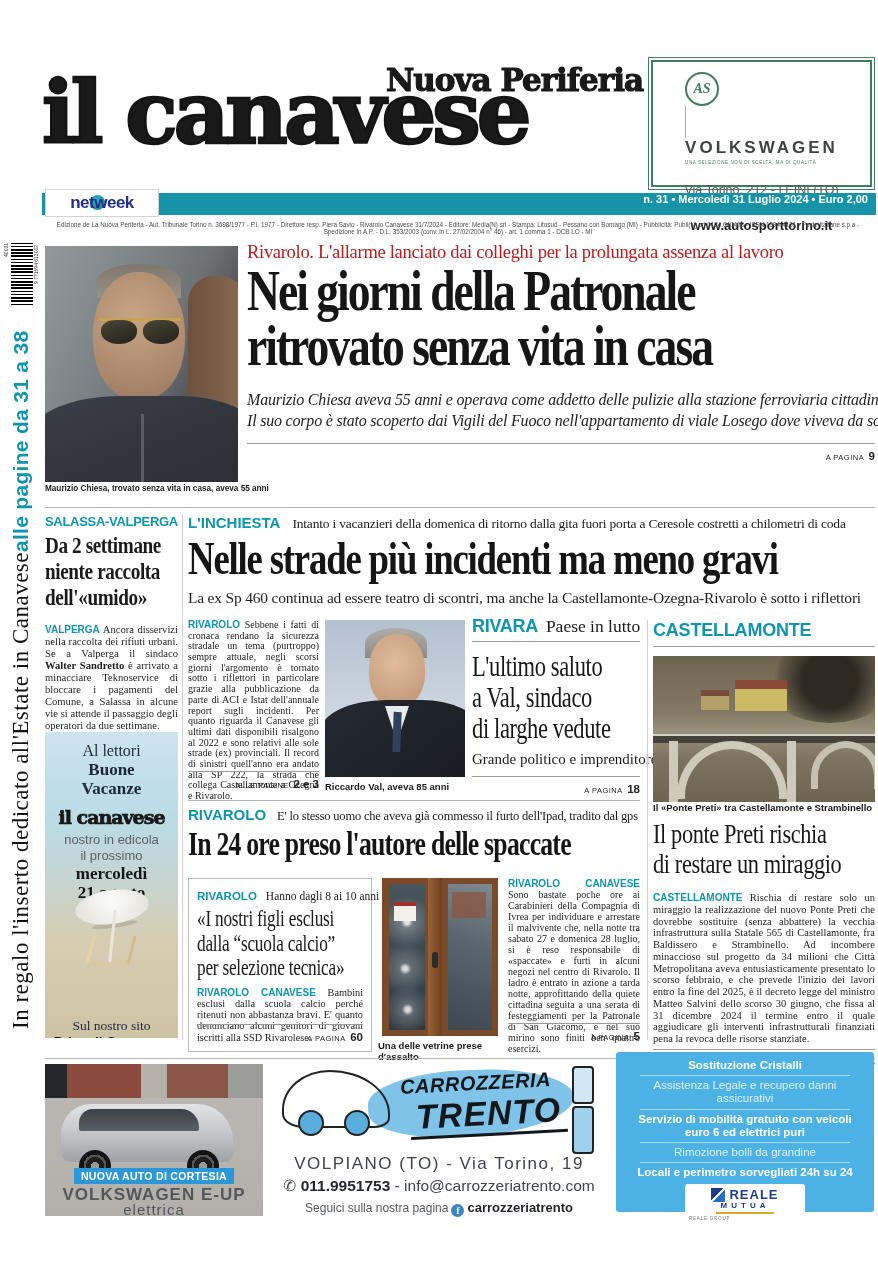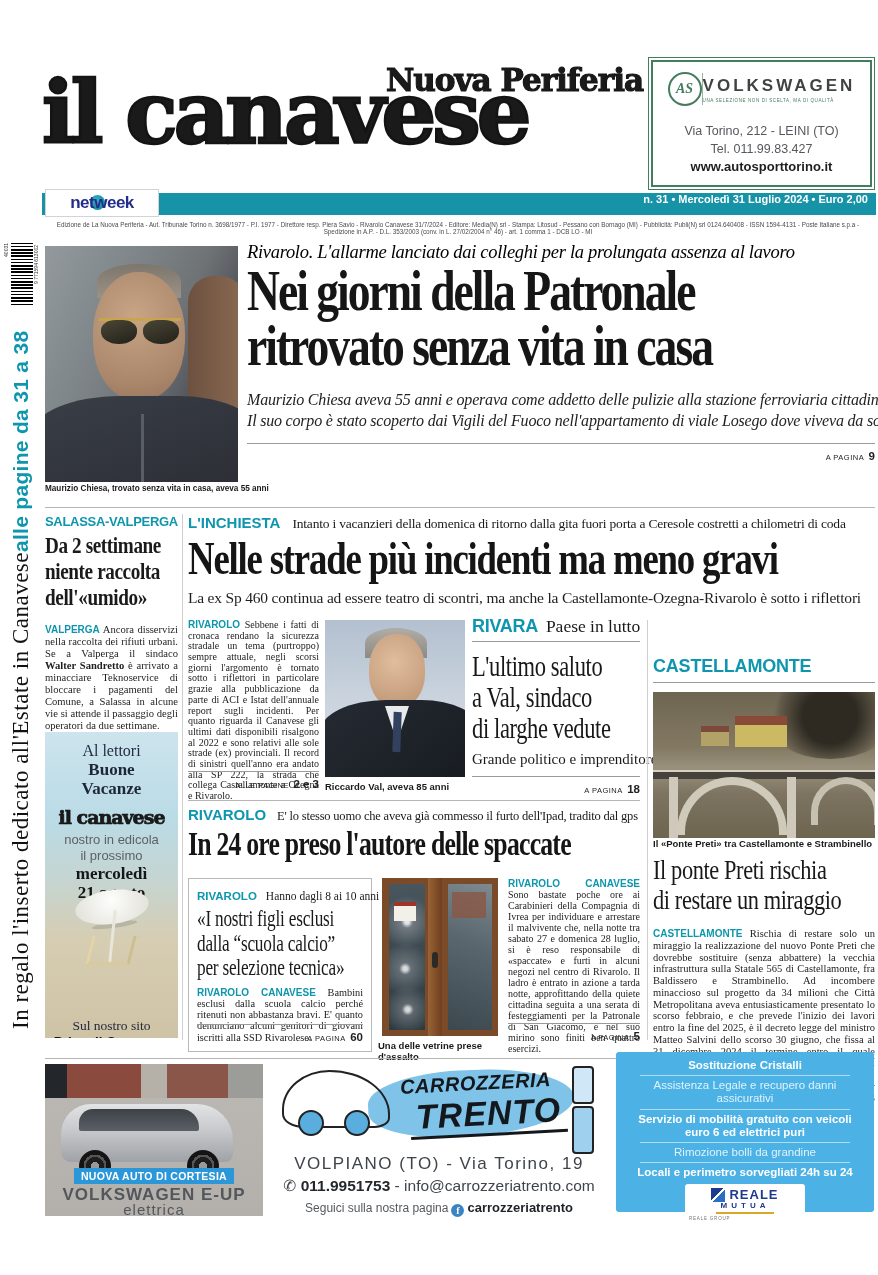--- a/index.html
+++ b/index.html
@@ -25,21 +25,21 @@
 
   
   .overtitle{left:295px;top:62px;width:348px;text-align:right;
              font-family:"DejaVu Serif",serif;font-weight:bold;font-size:31px;
              -webkit-text-stroke:1.1px #151515;letter-spacing:-1px;}
   .mast-title{left:42px;top:66px;width:600px;font-family:"DejaVu Serif",serif;font-weight:bold;
               font-size:86px;line-height:1.1;letter-spacing:-4px;-webkit-text-stroke:2.6px #141414;}
   .autosport{left:648px;top:57px;width:227px;height:133px;border:1px solid #447d5e;padding:2px;box-sizing:border-box;}
   .autosport-in{border:2px solid #447d5e;width:100%;height:100%;box-sizing:border-box;
                 display:flex;flex-direction:column;align-items:center;padding-top:10px;}
-  .as-row{display:flex;align-items:center;}
+  .as-row{display:flex;flex-direction:column;}
   .as-emblem{width:30px;height:30px;border:2px solid #447d5e;border-radius:50%;color:#447d5e;
              font:italic bold 14px "Liberation Serif",serif;display:flex;align-items:center;justify-content:center;}
   .as-sep{width:1px;height:32px;background:#9bb3a4;}
   .as-brand{font:bold 17px "Liberation Sans",sans-serif;color:#3f4440;letter-spacing:3px;}
   .as-tagline{font:4.5px "Liberation Sans",sans-serif;color:#447d5e;letter-spacing:.6px;margin-top:2px;}
   .as-address{margin-top:16px;font:12.5px "Liberation Sans",sans-serif;color:#55585c;text-align:center;line-height:1.45;}
   .as-site{font:bold 13px "Liberation Sans",sans-serif;color:#1c1e20;margin-top:1px;}
 
   
   .infobar{left:42px;top:193px;width:834px;height:22px;background:#1793a8;}
@@ -63,21 +63,21 @@
   .mz-glasses{position:absolute;left:54px;top:72px;width:82px;height:26px;}
   .mz-lens{position:absolute;top:2px;width:36px;height:24px;border-radius:45% 45% 55% 55%;
            background:linear-gradient(160deg,#4a4636,#23201a);}
   .mz-bridge{position:absolute;left:0;top:0;width:82px;height:3px;background:#c9a44a;}
   .mz-jacket{position:absolute;left:-12px;top:150px;width:220px;height:92px;border-radius:40% 34% 0 0;
              background:linear-gradient(160deg,#3a3e46,#2b2e35);}
   .mz-zip{position:absolute;left:96px;top:168px;width:3px;height:70px;background:#585d66;}
   .lead-caption{left:45px;top:484px;width:240px;white-space:nowrap;
                 font:bold 8.2px "Liberation Sans",sans-serif;color:#1a1a1a;}
   .lead-main{left:247px;top:242px;width:628px;}
-  .lead-kicker{font-size:18.5px;letter-spacing:-.3px;white-space:nowrap;color:#000000;font-style:italic;}
+  .lead-kicker{font-size:18.5px;letter-spacing:-.3px;white-space:nowrap;color:#b91c1c;}
   .lead-hl{font-weight:bold;font-size:57px;line-height:55px;letter-spacing:-2.5px;color:#161616;}
   .lead-sub{margin-top:16px;font-style:italic;font-size:16px;line-height:21px;letter-spacing:-.2px;
             white-space:nowrap;color:#222;}
   .pageref{border-top:1px solid #9a9a9a;text-align:right;padding-top:2px;
            font-family:"Liberation Sans",sans-serif;color:#222;}
   .pageref .lbl{font-size:7.5px;letter-spacing:.5px;}
   .pageref .num{font-size:11.5px;font-weight:bold;}
   .lead-pageref{margin-top:12px;}
   .hrule{position:absolute;height:1px;background:#b5b5b5;}
   .vrule{position:absolute;width:1px;background:#cfcfcf;}
@@ -135,21 +135,21 @@
   .val-caption{left:325px;top:781px;width:150px;}
   .rivara{left:472px;top:616px;width:168px;}
   .rivara-toprow{display:flex;align-items:baseline;gap:8px;border-bottom:1px solid #9a9a9a;padding-bottom:4px;}
   .rivara .sec-label{font-size:18px;letter-spacing:-.3px;}
   .rivara-kicker{font-size:17.5px;white-space:nowrap;}
   .rivara-hl{margin-top:8px;font-size:30px;line-height:31px;font-weight:500;letter-spacing:-.5px;color:#181818;}
   .rivara-sub{margin-top:8px;font-size:15px;white-space:nowrap;}
   .rivara .pageref{margin-top:8px;}
 
   
-  .cast-col{left:653px;top:656px;width:222px;}
+  .cast-col{left:653px;top:620px;width:222px;}
   .cast-col .sec-label{font-size:18px;letter-spacing:-.2px;border-bottom:1px solid #9a9a9a;
                        display:block;padding-bottom:5px;}
   .cast-photo{position:relative;margin-top:9px;width:222px;height:146px;overflow:hidden;
               background:linear-gradient(180deg,#6e6551 0%,#837963 38%,#99917c 52%,#7c7460 70%,#6e6551 100%);}
   .cp-foliage{position:absolute;right:-20px;top:-18px;width:130px;height:85px;border-radius:50%;
               background:radial-gradient(circle,#2e2a22 0 35%,rgba(46,42,34,.25) 65%,transparent 72%);}
   .cp-house{position:absolute;left:82px;top:24px;width:52px;height:22px;background:#cbb964;
             border-top:9px solid #8a4a38;}
   .cp-house2{position:absolute;left:48px;top:34px;width:28px;height:14px;background:#b3a268;border-top:6px solid #7c4a3a;}
   .cp-deck{position:absolute;left:0;top:78px;width:100%;height:7px;background:#46413a;

